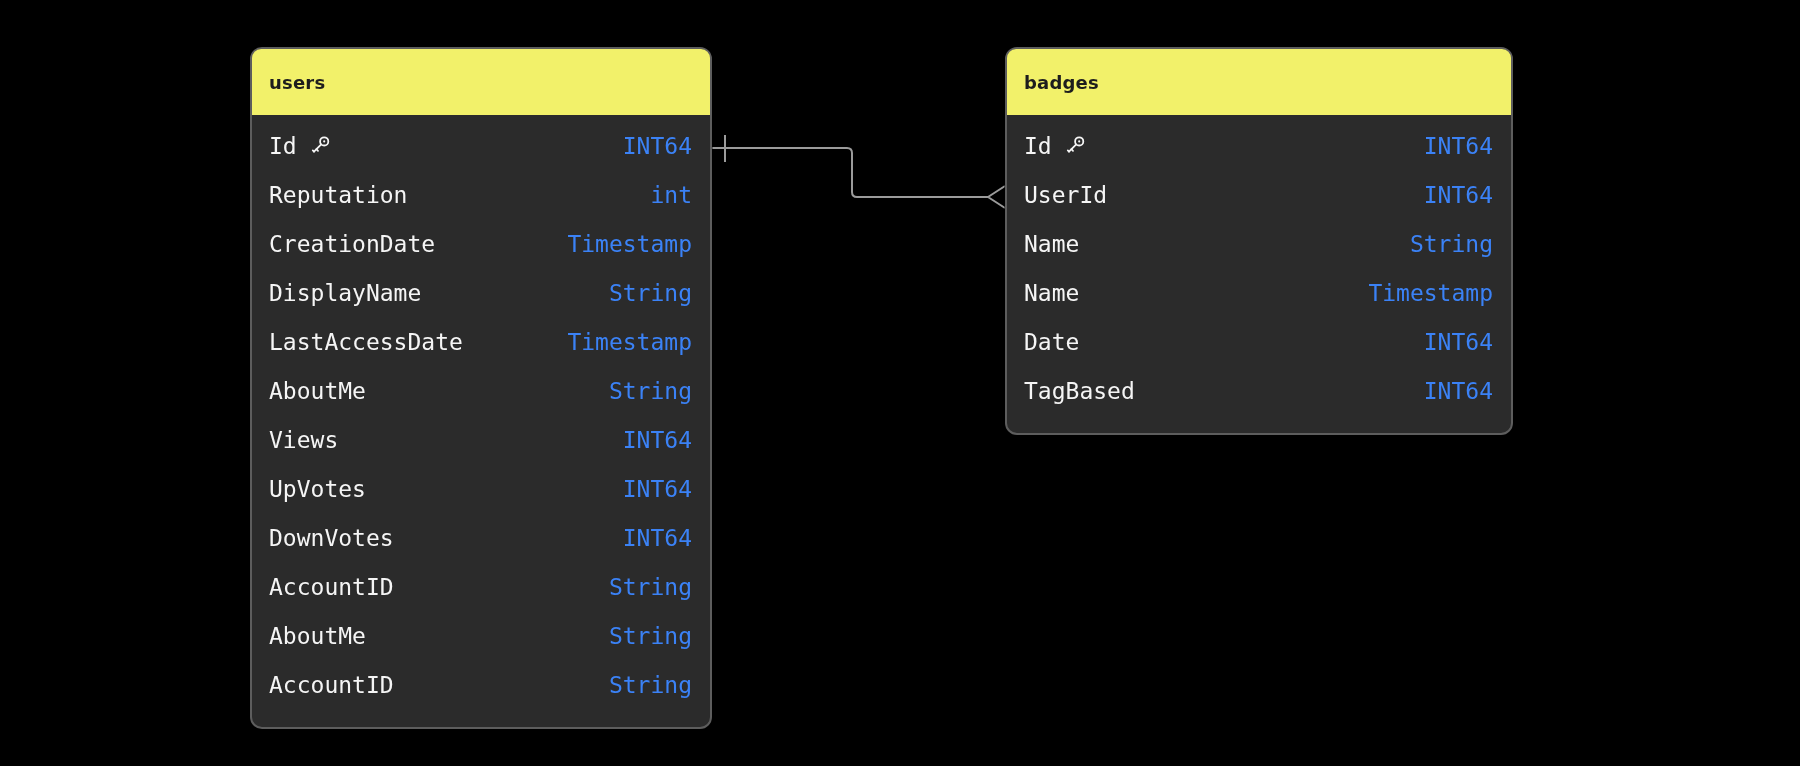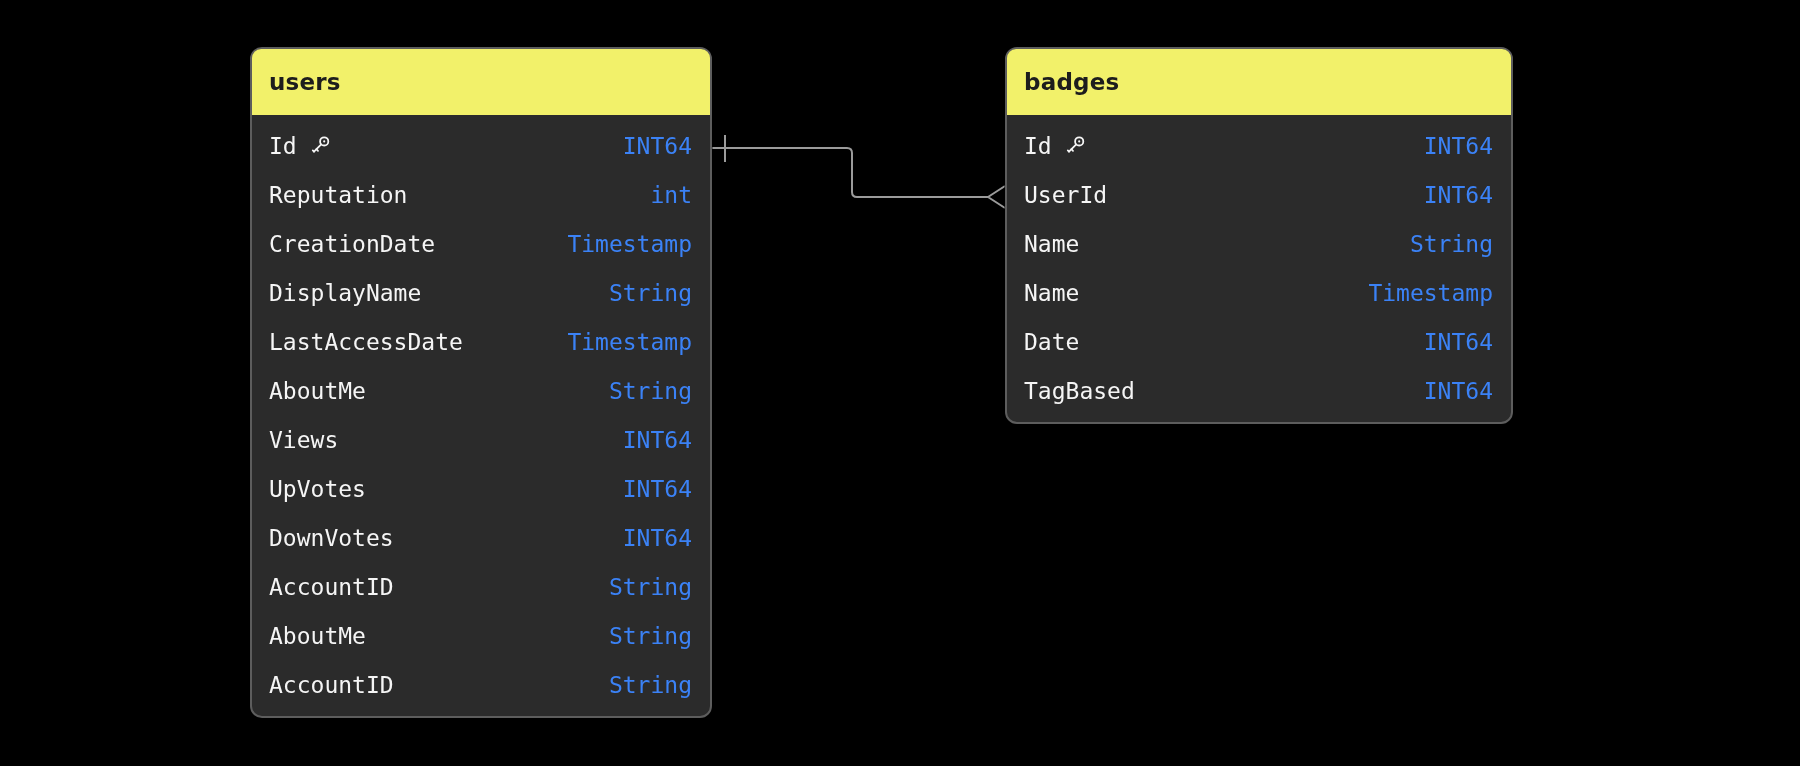--- a/index.html
+++ b/index.html
@@ -23,25 +23,25 @@
     height:66px;
     background:#f2f16a;
     border-radius:9px 9px 0 0;
     display:flex;align-items:center;
     padding:0 17px;
     box-sizing:border-box;
   }
   .tbl-title{
     font-family:"DejaVu Sans", sans-serif;
     font-weight:bold;
-    font-size:23px;
+    font-size:18px;
     color:#1d1d1d;
     letter-spacing:0.2px;
   }
-  .tbl-rows{padding:6px 0 7px 0;}
+  .tbl-rows{padding:6px 0 18px 0;}
   .tbl-row{
     height:49px;
     display:flex;align-items:center;justify-content:space-between;
     padding:0 18px 0 17px;
     font-size:23px;
     box-sizing:border-box;
   }
   .fname{
     color:#f5f5f5;
     display:flex;align-items:center;gap:12px;

